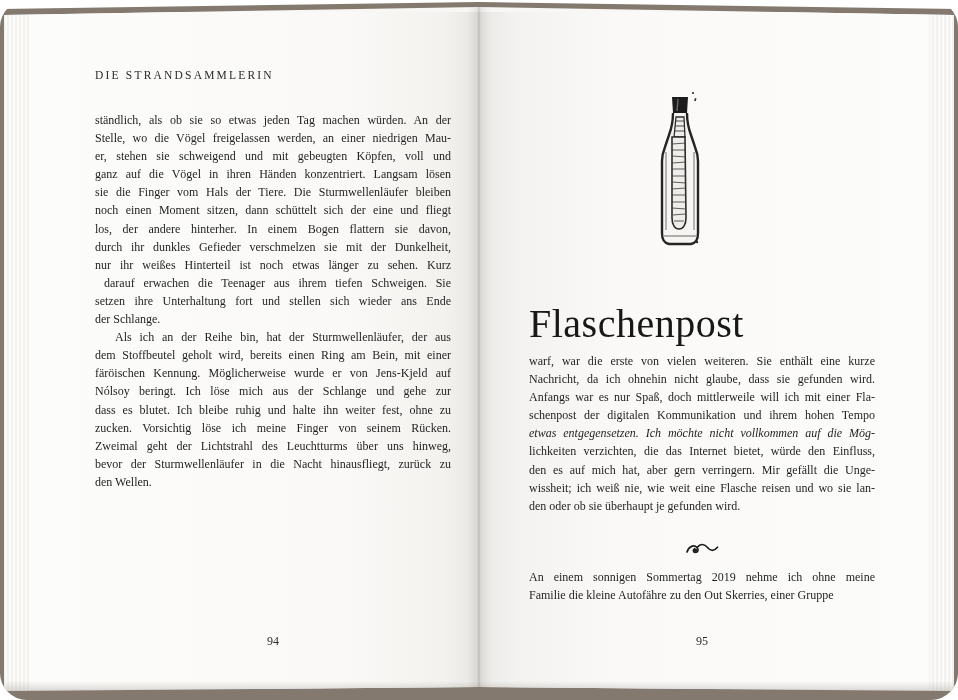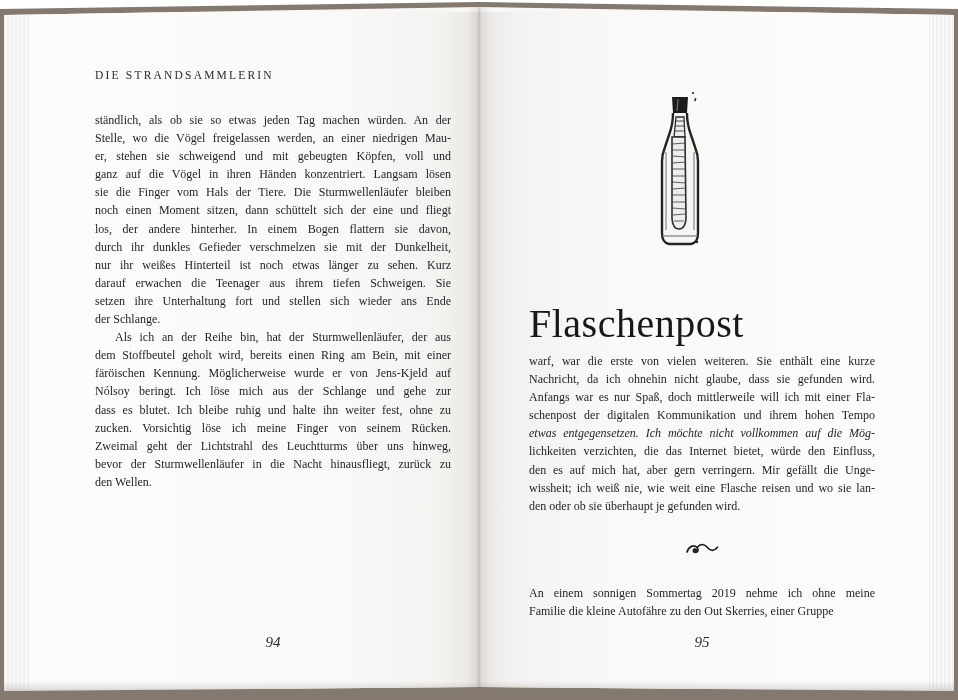--- a/index.html
+++ b/index.html
@@ -1,17 +1,17 @@
 <!DOCTYPE html>
 <html><head>
 <meta charset="utf-8">
 <style>
   html,body{margin:0;padding:0;background:#ffffff;}
   .stage{position:relative;width:958px;height:700px;overflow:hidden;background:#ffffff;
-         font-family:"Liberation Serif","DejaVu Serif",serif;color:#1e1e1e;}
+         font-family:"Liberation Serif","DejaVu Serif",serif;color:#1e1e1e;border-radius:27px;}
 
   
   .cover{position:absolute;inset:0;background:#83796f;
          clip-path:polygon(0 9px,50% 2px,100% 9px,100% 100%,0 100%);}
 
   
   .page-block{position:absolute;inset:0;background:#f8f7f5;
     clip-path:polygon(4px 15px,50% 7px,calc(100% - 4px) 15px,
                       calc(100% - 4px) calc(100% - 9px),50% calc(100% - 13px),4px calc(100% - 9px));}
 
@@ -31,29 +31,29 @@
                rgba(90,85,78,0.28) 50%,rgba(90,85,78,0.10) 58%,rgba(90,85,78,0) 100%);}
   .bottom-shade{position:absolute;left:4px;right:4px;bottom:9px;height:10px;
     background:linear-gradient(180deg,rgba(70,60,50,0) 0%,rgba(70,60,50,0.18) 100%);}
 
   
   .running-header{position:absolute;top:57px;left:66px;font-size:11.5px;
     letter-spacing:2.2px;color:#2b2b2b;}
   .body-text{position:absolute;font-size:12px;line-height:18.1px;color:#1f1f1f;}
   .page.left  .body-text{top:99px;left:66px;width:356px;}
   .page.right .body-text.first{top:340px;left:50px;width:346px;}
-  .page.right .body-text.second{top:572px;left:50px;width:346px;}
+  .page.right .body-text.second{top:556px;left:50px;width:346px;}
   .line{display:block;white-space:nowrap;text-align:justify;text-align-last:justify;}
   .line.lastline{text-align-last:left;}
   .para.indent .line:first-child{text-indent:20px;}
 
   .chapter-title{position:absolute;top:294px;left:50px;width:346px;text-align:left;
     font-size:40px;line-height:36px;letter-spacing:0.5px;color:#181818;}
 
-  .page-number{position:absolute;top:622px;text-align:center;font-size:15px;color:#2b2b2b;font-style:italic;}
+  .page-number{position:absolute;top:622px;text-align:center;font-size:12px;color:#2b2b2b;}
   .page.left  .page-number{left:66px;width:356px;}
   .page.right .page-number{left:50px;width:346px;}
 
   .bottle{position:absolute;top:78px;left:172px;width:58px;height:162px;}
   .ornament{position:absolute;top:530px;left:50px;width:346px;text-align:center;}
 </style>
 </head>
 <body>
 
 <div class="stage">
@@ -68,21 +68,21 @@
           <div class="para">
             <div class="line" style="word-spacing: 0px;">ständlich, als ob sie so etwas jeden Tag machen würden. An der</div>
             <div class="line" style="word-spacing: 0px;">Stelle, wo die Vögel freigelassen werden, an einer niedrigen Mau-</div>
             <div class="line" style="word-spacing: 0px;">er, stehen sie schweigend und mit gebeugten Köpfen, voll und</div>
             <div class="line" style="word-spacing: 0px;">ganz auf die Vögel in ihren Händen konzentriert. Langsam lösen</div>
             <div class="line" style="word-spacing: 0px;">sie die Finger vom Hals der Tiere. Die Sturmwellenläufer bleiben</div>
             <div class="line" style="word-spacing: 0px;">noch einen Moment sitzen, dann schüttelt sich der eine und fliegt</div>
             <div class="line" style="word-spacing: 0px;">los, der andere hinterher. In einem Bogen flattern sie davon,</div>
             <div class="line" style="word-spacing: 0px;">durch ihr dunkles Gefieder verschmelzen sie mit der Dunkelheit,</div>
             <div class="line" style="word-spacing: 0px;">nur ihr weißes Hinterteil ist noch etwas länger zu sehen. Kurz</div>
-            <div class="line" style="word-spacing: 0px;">darauf erwachen die Teenager aus ihrem tiefen Schweigen. Sie</div>
+            <div class="line" style="word-spacing: 0px; margin-left: 9px;">darauf erwachen die Teenager aus ihrem tiefen Schweigen. Sie</div>
             <div class="line" style="word-spacing: 0px;">setzen ihre Unterhaltung fort und stellen sich wieder ans Ende</div>
             <div class="line lastline">der Schlange.</div>
           </div>
           <div class="para indent">
             <div class="line" style="word-spacing: 0px;">Als ich an der Reihe bin, hat der Sturmwellenläufer, der aus</div>
             <div class="line" style="word-spacing: 0px;">dem Stoffbeutel geholt wird, bereits einen Ring am Bein, mit einer</div>
             <div class="line" style="word-spacing: 0px;">färöischen Kennung. Möglicherweise wurde er von Jens-Kjeld auf</div>
             <div class="line" style="word-spacing: 0px;">Nólsoy beringt. Ich löse mich aus der Schlange und gehe zur</div>
             <div class="line" style="word-spacing: 0px;">dass es blutet. Ich bleibe ruhig und halte ihn weiter fest, ohne zu</div>
             <div class="line" style="word-spacing: 0px;">zucken. Vorsichtig löse ich meine Finger von seinem Rücken.</div>

